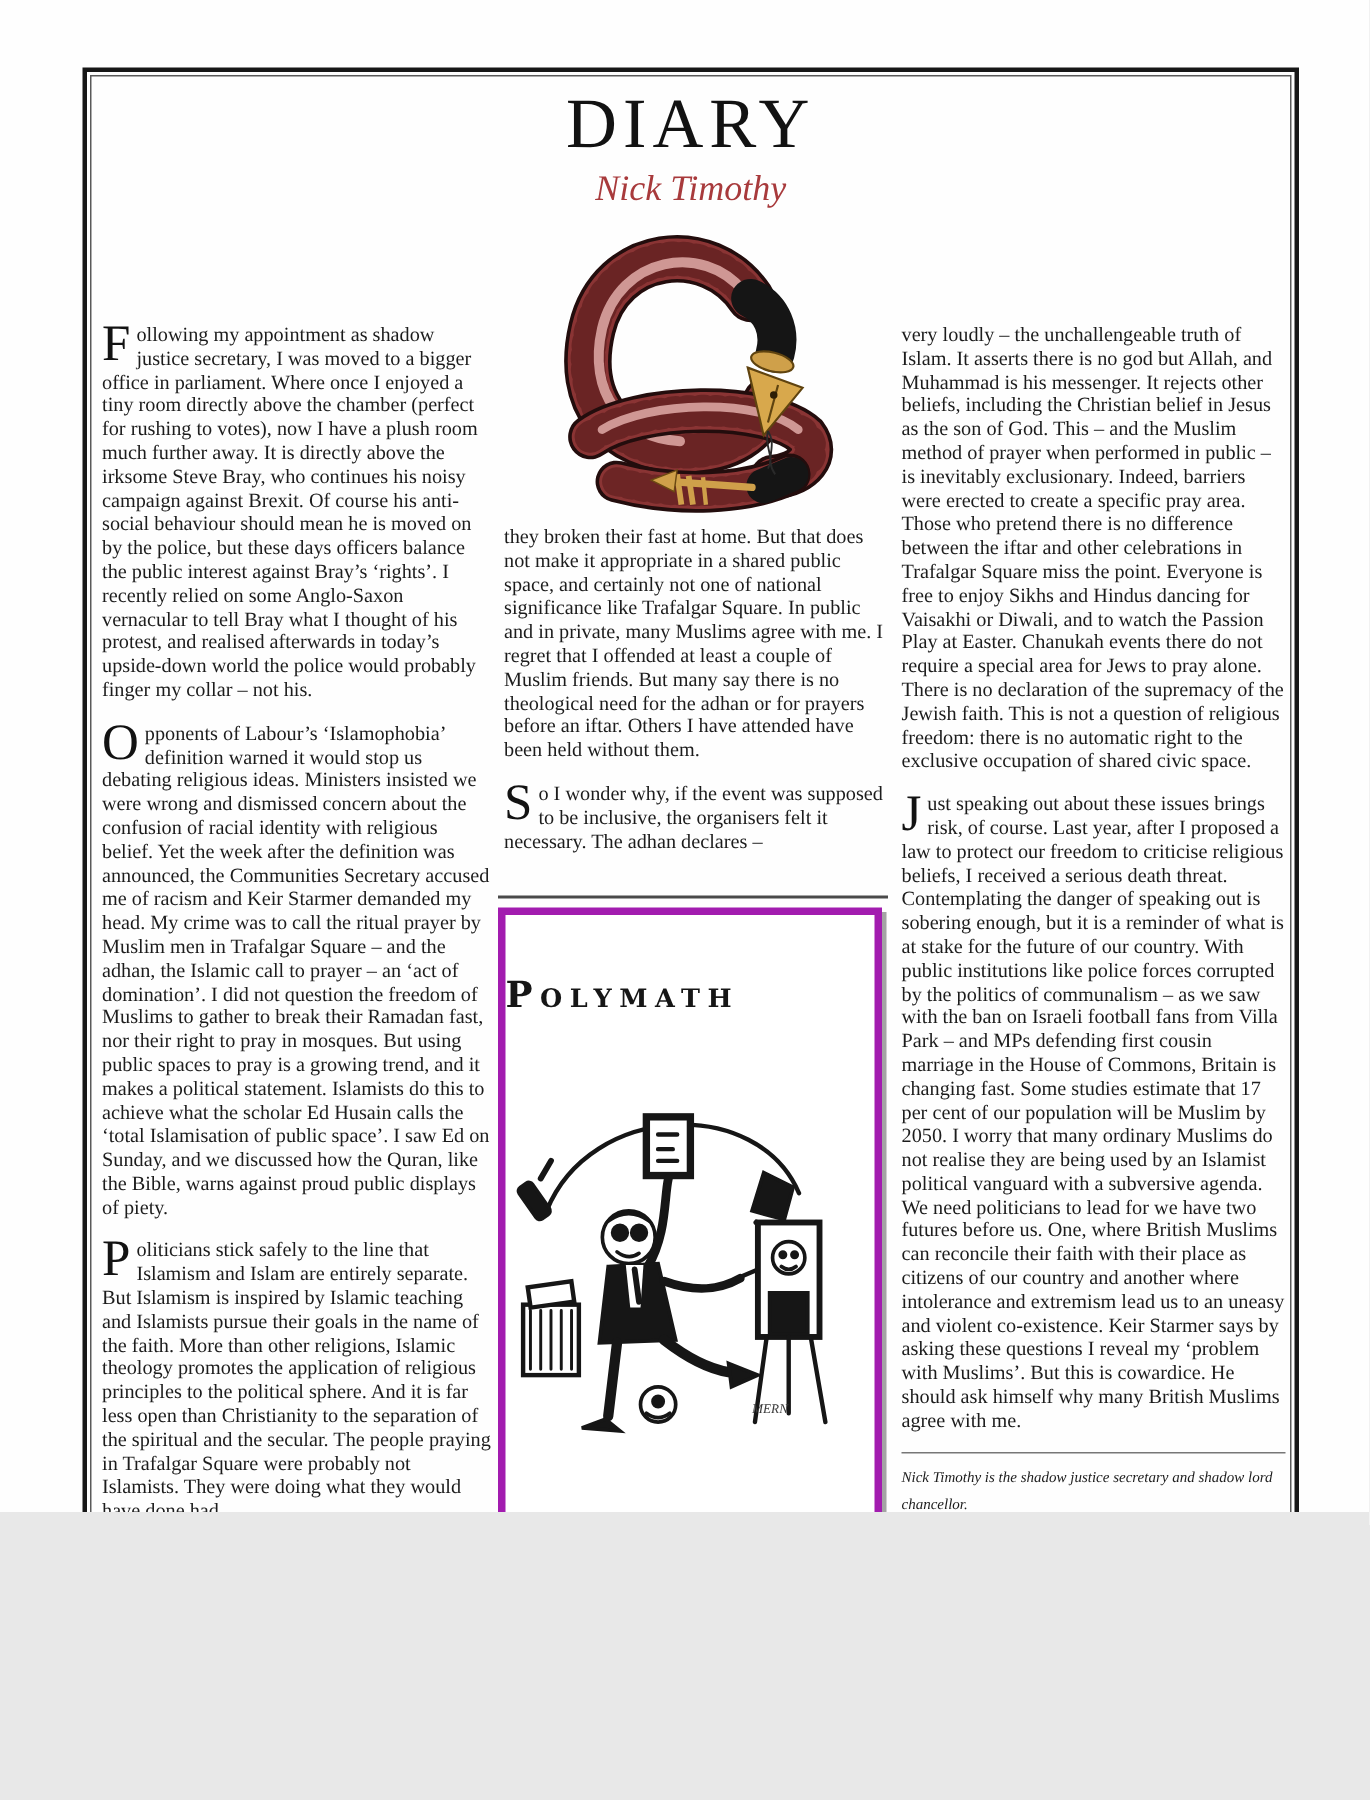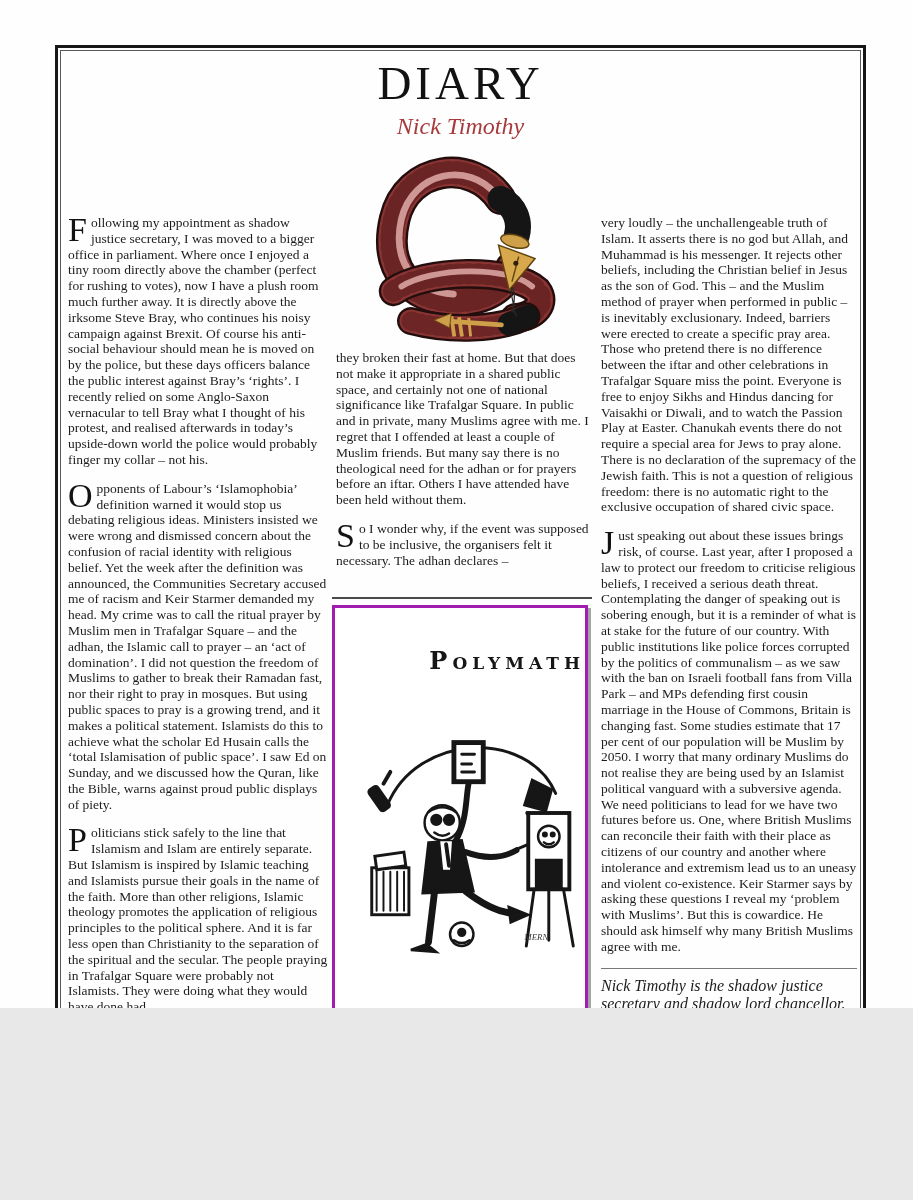--- a/index.html
+++ b/index.html
@@ -15,33 +15,33 @@
   .illo{display:block;margin:6px auto 0 auto;}
   
   .col{position:absolute;font-size:13.5px;line-height:15.8px;text-align:left;}
   .col1{left:10px;top:167px;width:260px;}
   .col2{left:278px;top:302px;width:254px;}
   .col3{left:543px;top:167px;width:256px;}
   .col p{margin:0 0 13px 0;}
   .dc{float:left;font-size:34px;line-height:27px;padding:1px 4px 0 0;color:#121212;}
   
   .ad-sep{position:absolute;left:274px;top:549px;width:260px;border-top:2px solid #4a4a4a;}
-  .ad{position:absolute;left:274px;top:557px;width:256px;height:536px;border:3px solid #a21caf;
+  .ad{position:absolute;left:274px;top:557px;width:256px;height:536px;border:5px solid #a21caf;
       background:#fff;box-shadow:3px 3px 0 rgba(90,90,90,.55);display:flex;flex-direction:column;
-      align-items:flex-end;box-sizing:border-box;}
+      align-items:flex-start;box-sizing:border-box;}
   .ad-headline{margin-top:38px;font-variant:small-caps;font-weight:700;font-size:24px;
       letter-spacing:5px;color:#161616;font-family:"DejaVu Serif",serif;}
   .ad-cartoon{margin-top:28px;}
   .ad-brand{margin-top:auto;margin-bottom:34px;text-align:center;color:#b91c1c;}
   .brand-small{font-size:12px;font-weight:700;letter-spacing:3px;font-family:"Liberation Serif",serif;}
   .brand-large{font-size:32px;font-weight:700;letter-spacing:2px;margin-top:1px;
       font-family:"Liberation Serif",serif;}
   
   .bio{border-top:1.5px solid #777;margin-top:12px;padding-top:8px;font-style:italic;
-      font-size:16px;line-height:18px;}
+      font-size:10px;line-height:18px;}
   
   .folio{position:absolute;left:55px;right:52px;top:1162px;display:flex;
       justify-content:space-between;align-items:flex-end;}
   .folio-left{font-size:10.5px;letter-spacing:.7px;color:#222;}
   .folio-page{font-size:14px;color:#222;}
 </style>
 </head>
 <body>
 
 <div class="page">

